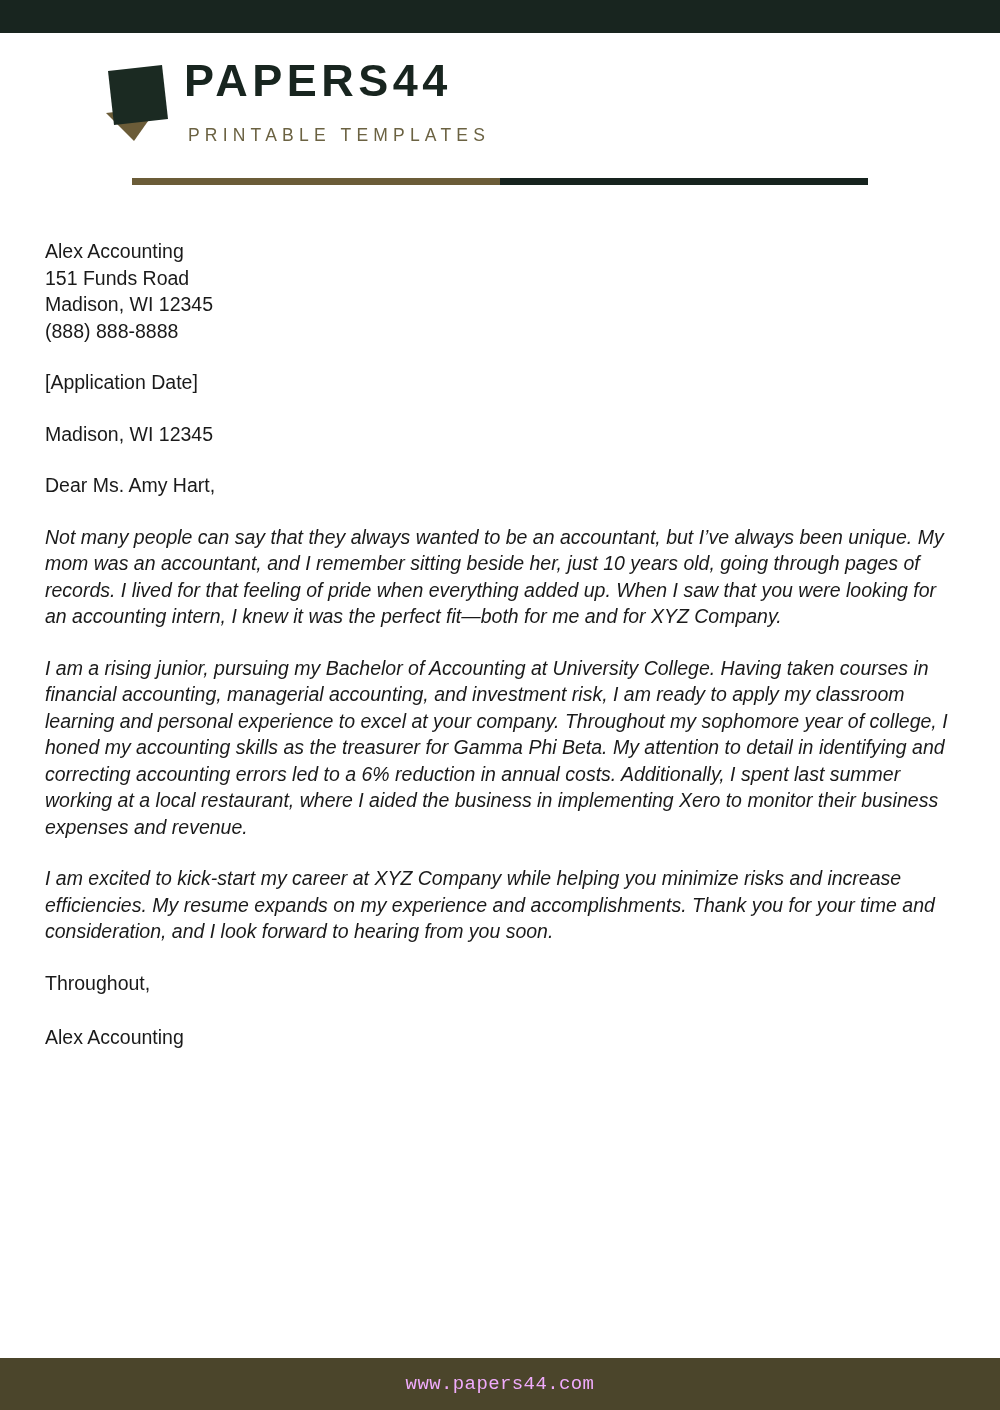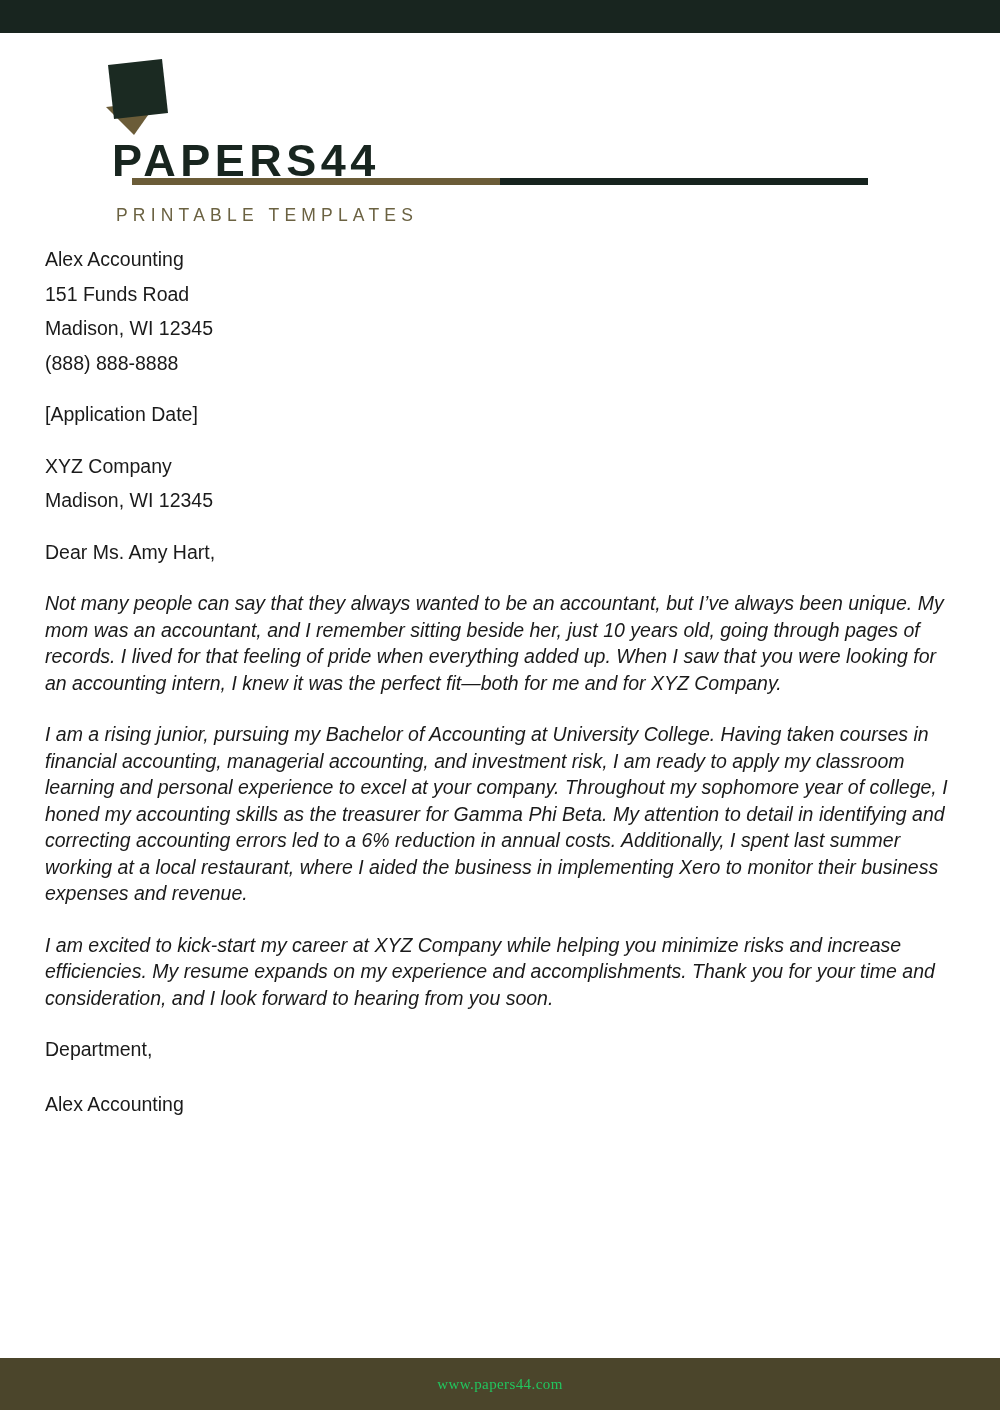--- a/index.html
+++ b/index.html
@@ -38,22 +38,21 @@
     top: 33px;
     left: 0;
     width: 1000px;
     height: 127px;
   }
   .logo-row {
     position: absolute;
     left: 100px;
     top: 22px;
     display: flex;
-    align-items: flex-start;
-    flex-direction: column;
+    align-items: center;
   }
   .logo-mark {
     position: relative;
     width: 72px;
     height: 80px;
     flex: 0 0 auto;
   }
   .logo-mark svg {
     display: block;
   }
@@ -112,21 +111,20 @@
     font-family: "Liberation Sans", sans-serif;
     font-size: 19.5px;
     line-height: 26.5px;
   }
   .block {
     margin: 0 0 25px 0;
   }
   .line {
     display: block;
     white-space: nowrap;
-    margin-top: 8px;
   }
   p.para {
     margin: 0 0 25px 0;
     text-align: left;
     font-style: italic;
   }
   .sign-off {
     margin: 0 0 28px 0;
   }
   .signature {
@@ -139,23 +137,23 @@
     left: 0;
     bottom: 0;
     width: 1000px;
     height: 52px;
     background: #4b452b;
     display: flex;
     align-items: center;
     justify-content: center;
   }
   .footer-url {
-    color: #22c55e;
-    font-family: Liberation Serif, serif;
-    font-size: 15px;
+    color: #f0abfc;
+    font-family: Liberation Mono, monospace;
+    font-size: 19px;
     letter-spacing: 0.4px;
     line-height: 52px;
   }
 </style>
 </head>
 <body>
 
 <div class="page">
 
   <div class="top-bar"></div>
@@ -186,34 +184,33 @@
       <span class="line">151 Funds Road</span>
       <span class="line">Madison, WI 12345</span>
       <span class="line">(888) 888-8888</span>
     </div>
 
     <div class="block">
       <span class="line">[Application Date]</span>
     </div>
 
     <div class="block">
-      <span class="line">XYZ Company</span>
       <span class="line">Madison, WI 12345</span>
     </div>
 
     <div class="block">
       <span class="line">Dear Ms. Amy Hart,</span>
     </div>
 
     <p class="para">Not many people can say that they always wanted to be an accountant, but I’ve always been unique. My mom was an accountant, and I remember sitting beside her, just 10 years old, going through pages of records. I lived for that feeling of pride when everything added up. When I saw that you were looking for an accounting intern, I knew it was the perfect fit—both for me and for XYZ Company.</p>
     <p class="para">I am a rising junior, pursuing my Bachelor of Accounting at University College. Having taken courses in financial accounting, managerial accounting, and investment risk, I am ready to apply my classroom learning and personal experience to excel at your company. Throughout my sophomore year of college, I honed my accounting skills as the treasurer for Gamma Phi Beta. My attention to detail in identifying and correcting accounting errors led to a 6% reduction in annual costs. Additionally, I spent last summer working at a local restaurant, where I aided the business in implementing Xero to monitor their business expenses and revenue.</p>
     <p class="para">I am excited to kick-start my career at XYZ Company while helping you minimize risks and increase efficiencies. My resume expands on my experience and accomplishments. Thank you for your time and consideration, and I look forward to hearing from you soon.</p>
 
     <div class="sign-off">
-      <span class="line">Department,</span>
+      <span class="line">Throughout,</span>
     </div>
 
     <div class="signature">
       <span class="line">Alex Accounting</span>
     </div>
 
   </div>
 
   <div class="footer-bar">
     <span class="footer-url">www.papers44.com</span>

